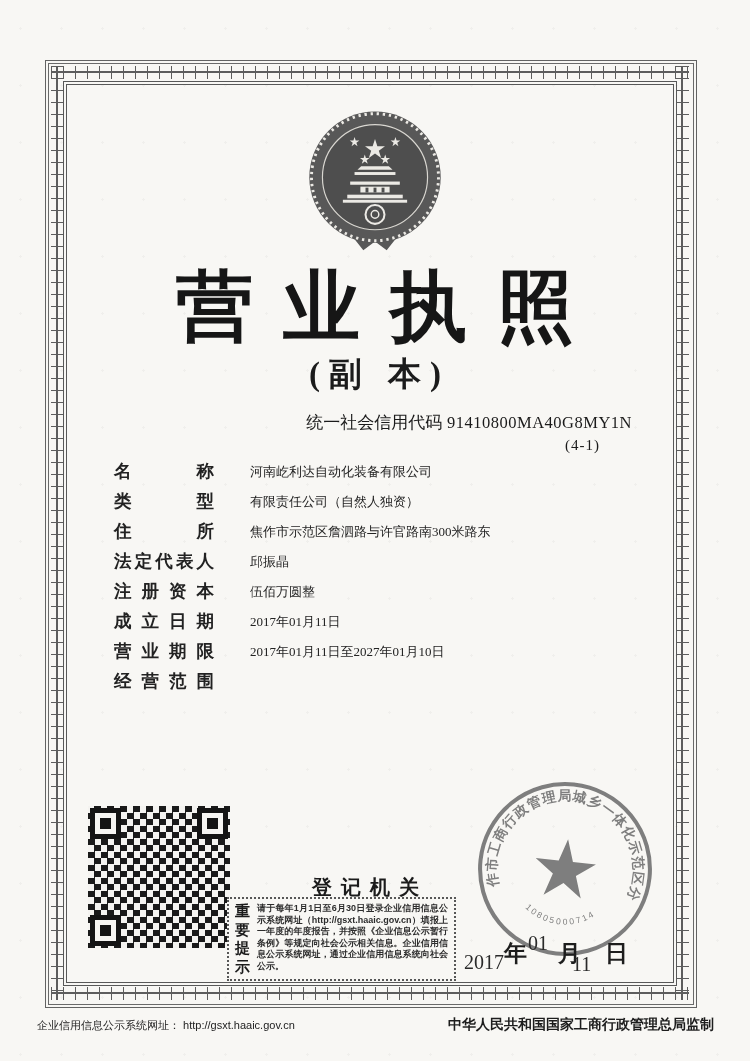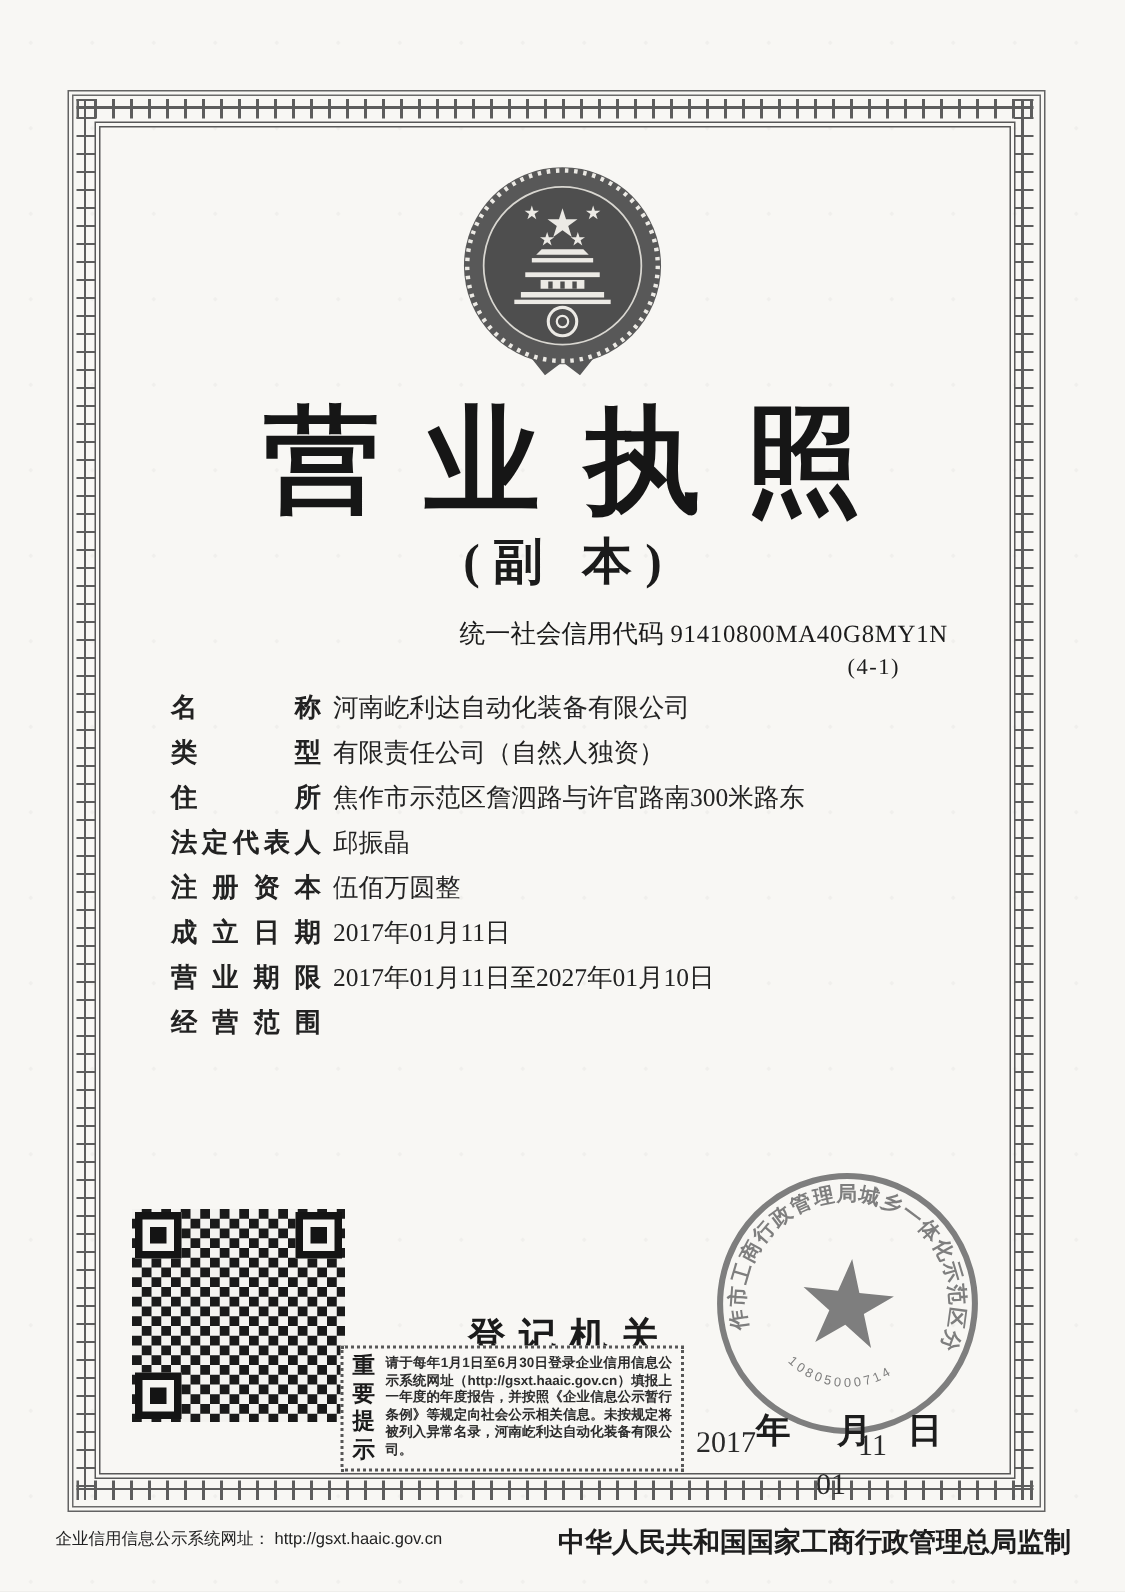--- a/index.html
+++ b/index.html
@@ -34,51 +34,51 @@
   .credit{top:411px;left:0;right:118px;text-align:right;font-size:17px;white-space:nowrap;}
   .credit .lab{font-weight:400;}
   .credit .code{font-family:"Liberation Serif",serif;font-size:16.5px;letter-spacing:.5px;text-align:center;}
   .pageno{top:437px;right:150px;font-size:15px;font-family:"Liberation Serif",serif;letter-spacing:1px;}
 
   
   .fields{left:114px;top:461px;width:532px;}
   .frow{display:flex;align-items:flex-start;margin-bottom:9px;}
   .flabel{width:100px;flex-shrink:0;display:flex;justify-content:space-between;
           font-weight:700;font-size:17.5px;line-height:21px;color:#222;}
-  .fvalue{margin-left:8px;font-size:17px;line-height:21px;font-family:"Liberation Serif",serif;
+  .fvalue{margin-left:36px;font-size:13px;line-height:21px;font-family:"Liberation Serif",serif;
           white-space:pre-line;color:#232323;}
   .frow.scope .fvalue{line-height:26.5px;}
 
   
   .qr{left:88px;top:806px;width:142px;height:142px;
       background:repeating-conic-gradient(#1a1a1a 0 25%, #f4f3f0 0 50%) 0 0/13px 13px;}
   .finder{position:absolute;width:31px;height:31px;border:5px solid #141414;background:#f6f5f2;
           box-sizing:border-box;display:flex;align-items:center;justify-content:center;}
   .finder::after{content:"";width:11px;height:11px;background:#141414;}
   .finder.tl{left:2px;top:2px;} .finder.tr{right:2px;top:2px;} .finder.bl{left:2px;bottom:2px;}
 
   
-  .regn-label{left:312px;top:874px;font-size:25px;font-weight:700;letter-spacing:9px;white-space:nowrap;}
+  .regn-label{left:312px;top:874px;font-size:20px;font-weight:700;letter-spacing:9px;white-space:nowrap;}
   .seal{left:474px;top:778px;width:182px;height:182px;opacity:.88;transform:rotate(6deg);}
   .date-unit{font-size:23px;font-weight:700;color:#1d1d1d;}
   .date-num{font-size:20px;font-family:"Liberation Serif",serif;color:#2a2a2a;}
   .d-year{left:464px;top:951px;} .u-year{left:504px;top:938px;}
-  .d-month{left:528px;top:979px;margin-left:16px;} .u-month{left:558px;top:938px;}
+  .d-month{left:528px;top:932px;} .u-month{left:558px;top:938px;}
   .d-day{left:572px;top:953px;} .u-day{left:605px;top:938px;}
 
   
   .notice{left:227px;top:897px;width:229px;height:84px;border:2px dotted #575757;
           background:#f8f7f4;box-sizing:border-box;display:flex;padding:4px 6px;}
   .notice-side{display:flex;flex-direction:column;justify-content:space-between;
                font-size:15px;font-weight:700;margin-right:7px;line-height:16px;}
   .notice-text{font-size:9px;line-height:11.5px;text-align:justify;font-weight:600;color:#2d2d2d;}
 
   
   .footer-left{left:37px;top:1018px;font-size:11px;color:#222;}
-  .footer-right{right:36px;top:1016px;font-size:18px;font-weight:600;color:#1d1d1d;}
+  .footer-right{right:36px;top:1016px;font-size:14px;font-weight:600;color:#1d1d1d;}
 </style>
 </head>
 <body>
 
 <div class="page">
 
   <div class="abs f-outer"></div>
   <div class="abs f-outer2"></div>
   <div class="abs band band-h band-top"></div>
   <div class="abs band band-h band-bottom"></div>
@@ -226,19 +226,19 @@
   <span class="abs date-num d-day">11</span>
   <span class="abs date-unit u-day">日</span>
 
   <div class="abs notice">
     <div class="notice-side">
         <span>重</span>
         <span>要</span>
         <span>提</span>
         <span>示</span>
       </div>
-    <div class="notice-text">请于每年1月1日至6月30日登录企业信用信息公示系统网址（http://gsxt.haaic.gov.cn）填报上一年度的年度报告，并按照《企业信息公示暂行条例》等规定向社会公示相关信息。未按规定将被列入异常名录，河南屹利达自动化装备有限公司。</div>
+    <div class="notice-text">请于每年1月1日至6月30日登录企业信用信息公示系统网址（http://gsxt.haaic.gov.cn）填报上一年度的年度报告，并按照《企业信息公示暂行条例》等规定向社会公示相关信息。企业信用信息公示系统网址，通过企业信用信息系统向社会公示。</div>
   </div>
 
   <div class="abs footer-left">企业信用信息公示系统网址： http://gsxt.haaic.gov.cn</div>
   <div class="abs footer-right">中华人民共和国国家工商行政管理总局监制</div>
 
 </div>
 
 </body></html>

